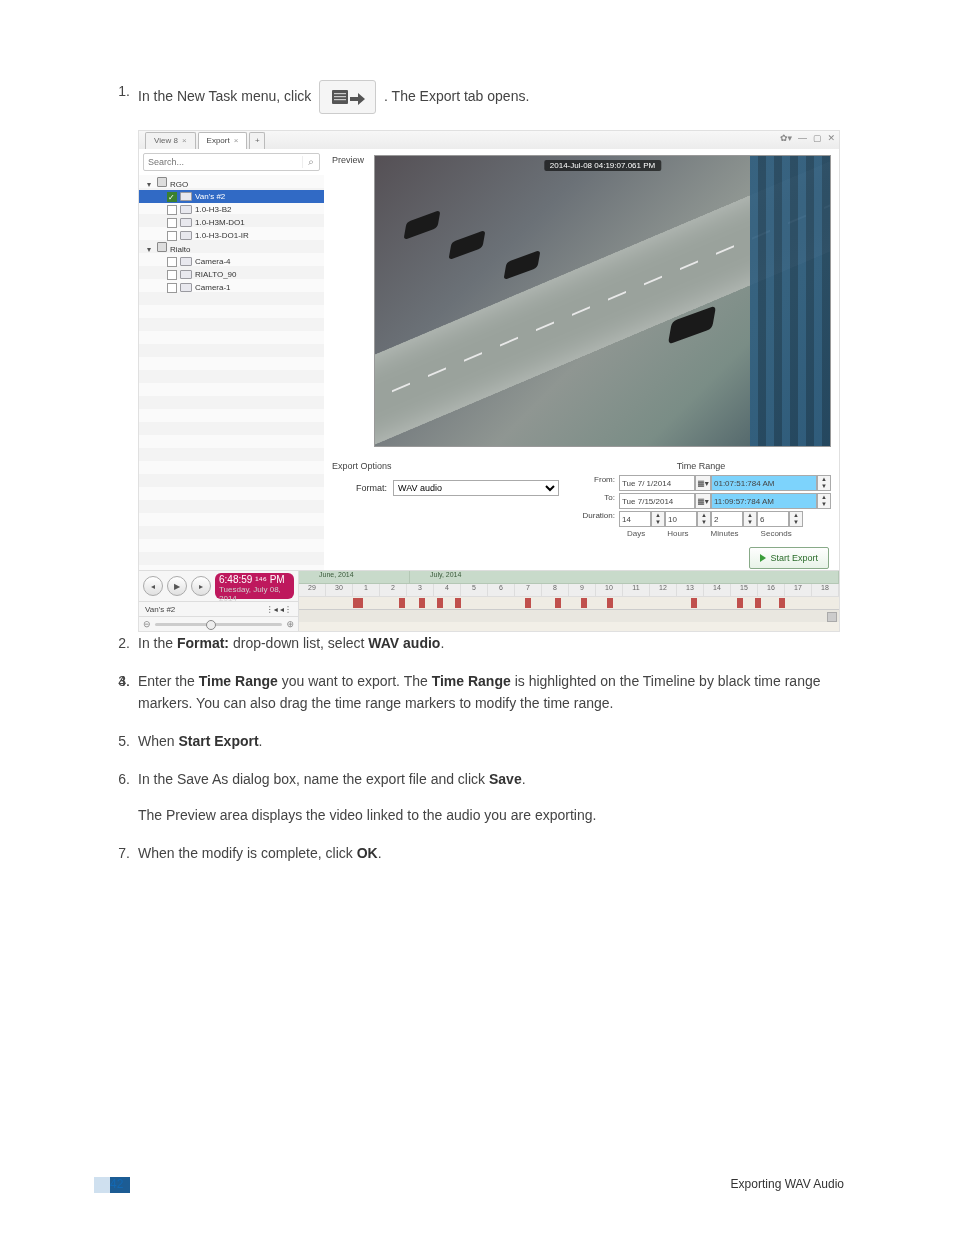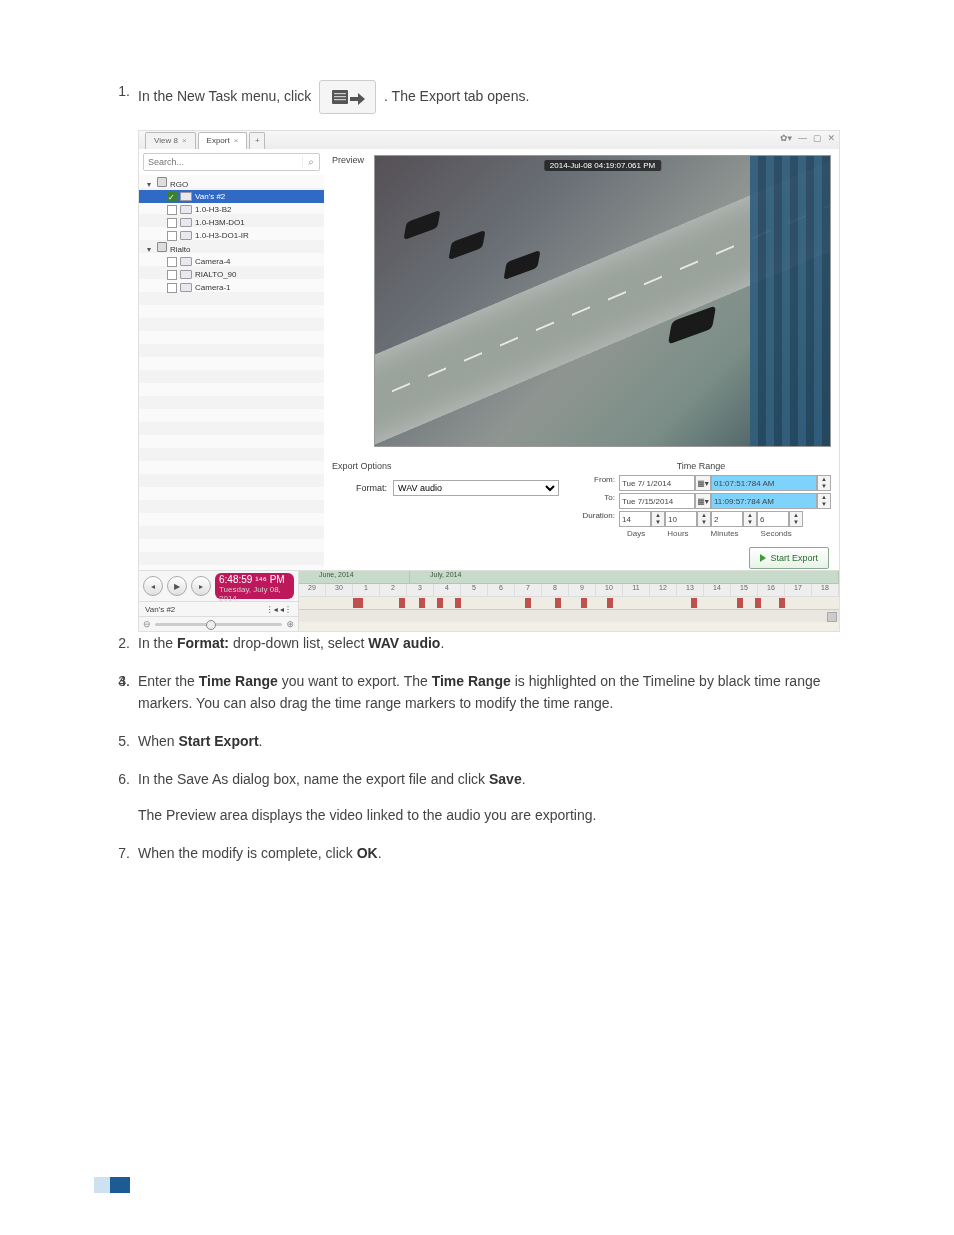--- a/index.html
+++ b/index.html
@@ -505,13 +505,17 @@
       <span>In the Save As dialog box, name the export file and click </span><strong>Save</strong><span>.</span>
       <div style="height:14px"></div>
       <span>The Preview area displays the video linked to the audio you are exporting.</span>
     </li>
     <li><span class="num">7.</span>
       <span>When the modify is complete, click </span><strong>OK</strong><span>.</span>
     </li>
   </ol>
 
   <div class="footswatch"></div>
+  <div class="pagefoot">
+    <span class="pn">42</span>
+    <span>Exporting WAV Audio</span>
+  </div>
 </div>
 
 </body></html>

